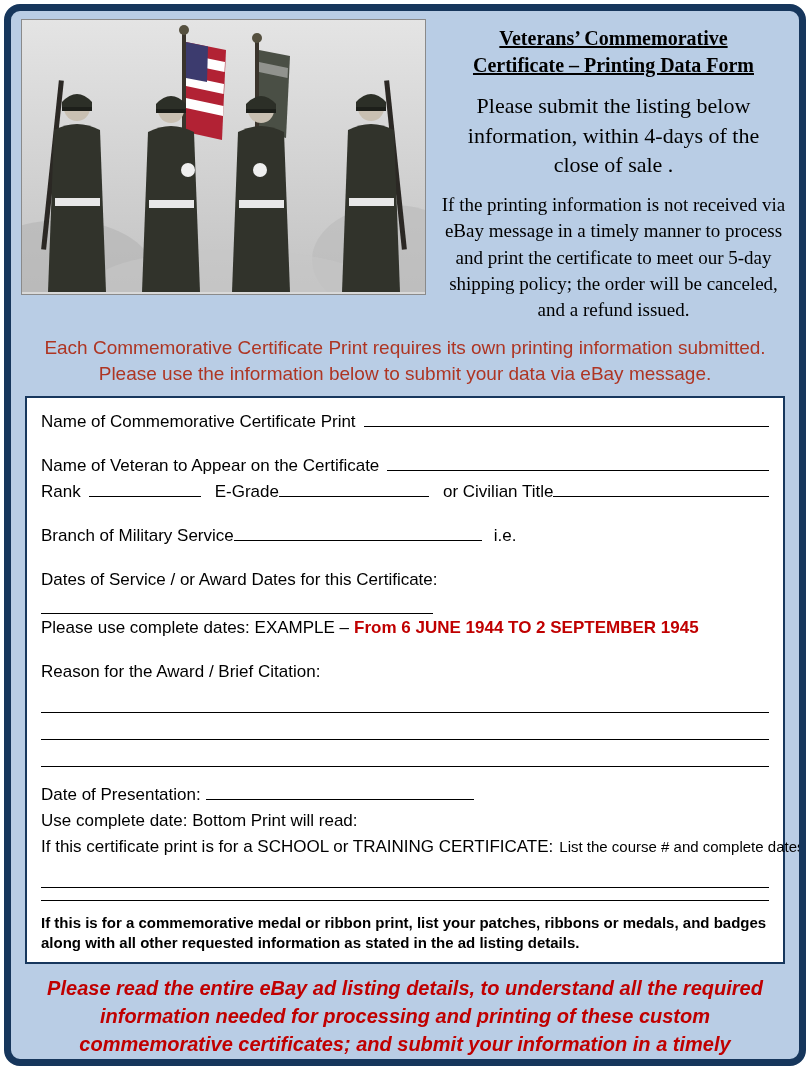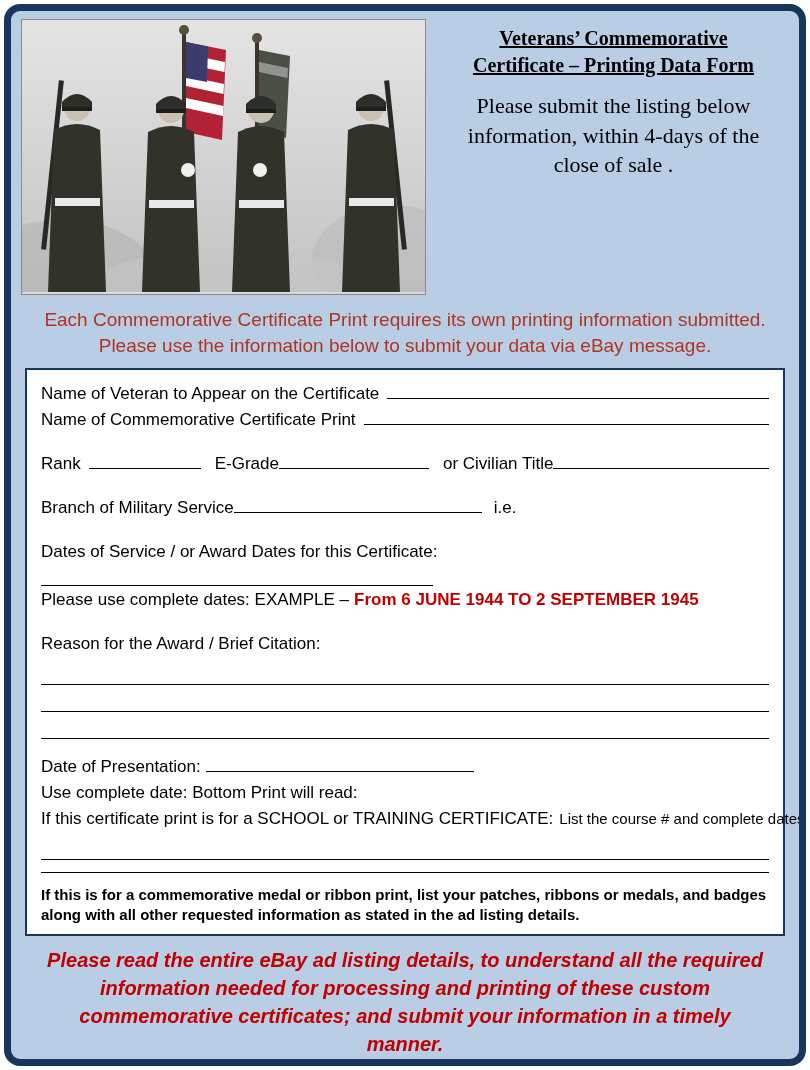--- a/index.html
+++ b/index.html
@@ -141,35 +141,36 @@
             <rect x="327" y="178" width="45" height="8" fill="#e8e8e8"></rect>
           </g>
         </svg>
       </div>
       <div class="header-text">
         <div class="doc-title">
           <span>Veterans’ Commemorative</span><br>
           <span>Certificate – Printing Data Form</span>
         </div>
         <p class="lead">Please submit the listing below information, within 4-days of the close of sale .</p>
+        <p class="sub-lead">If the printing information is not received via eBay message in a timely manner to process and print the certificate to meet our 5-day shipping policy; the order will be canceled, and a refund issued.</p>
       </div>
     </div>
 
     <p class="notice">Each Commemorative Certificate Print requires its own printing information submitted. Please use the information below to submit your data via eBay message.</p>
 
     <div class="form-box">
 
-      <div class="row gap-s">
-        <span class="lbl">Name of Veteran to Appear on the Certificate</span>
+      <div class="row gap-l">
+        <span class="lbl">Name of Commemorative Certificate Print</span>
         <span class="sp"></span>
         <span class="blank fill"></span>
       </div>
 
-      <div class="row gap-l">
-        <span class="lbl">Name of Commemorative Certificate Print</span>
+      <div class="row gap-s">
+        <span class="lbl">Name of Veteran to Appear on the Certificate</span>
         <span class="sp"></span>
         <span class="blank fill"></span>
       </div>
 
       <div class="row gap-l">
         <span class="lbl">Rank</span>
         <span class="sp"></span>
         <span class="blank" style="width:112px"></span>
         <span class="sp" style="width:14px"></span>
         <span class="lbl">E-Grade</span>

